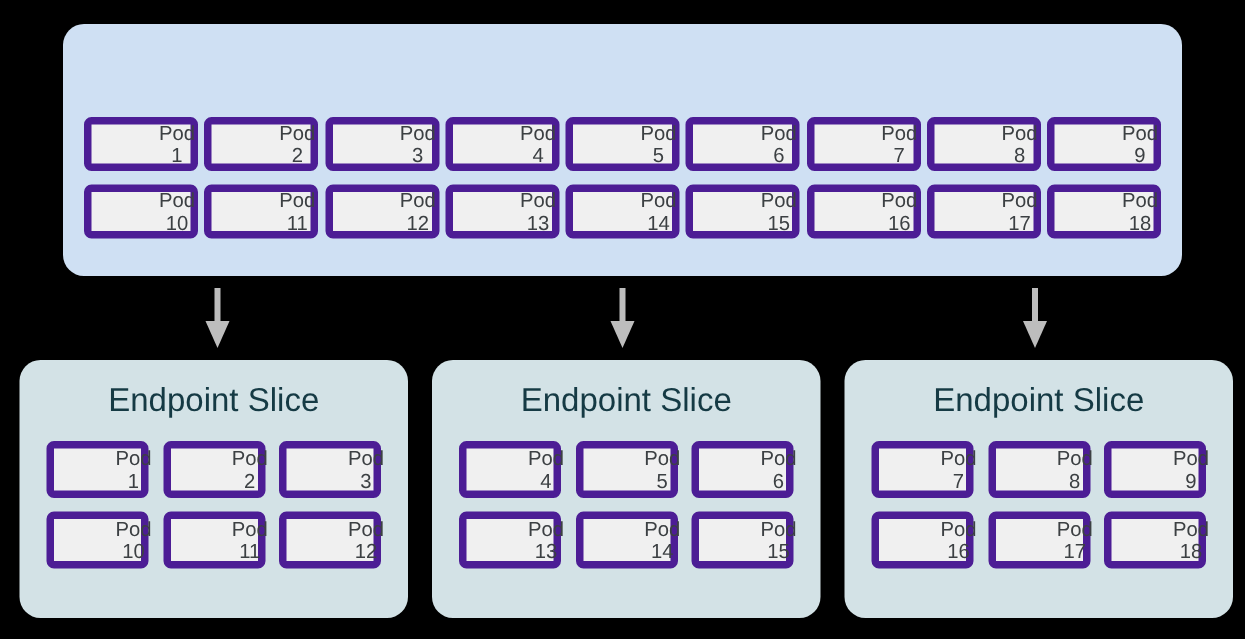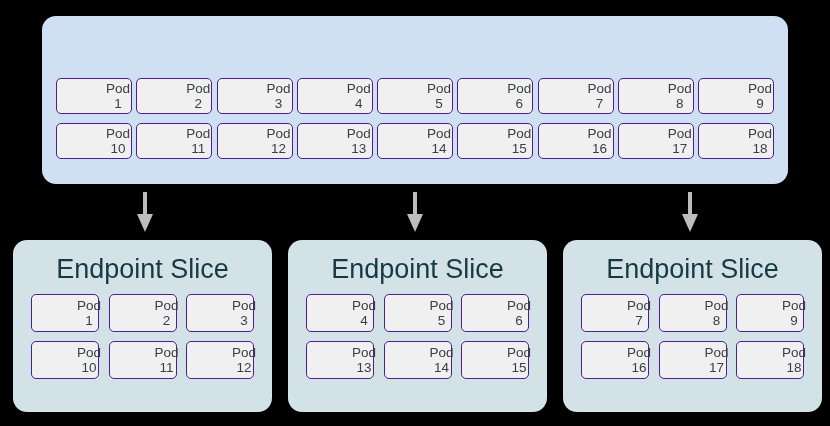--- a/index.html
+++ b/index.html
@@ -55,21 +55,21 @@
   }
 
   .ep-row {
     display: flex;
     justify-content: space-between;
     margin-bottom: 9px;
   }
 
   .pod {
     background: #f0f0f0;
-    border: 1px solid #4c1d95;
+    border: 5px solid #4c1d95;
     border-radius: 5px;
     color: #3c4043;
     font-size: 13.5px;
     text-align: center;
     box-sizing: border-box;
     display: flex;
     align-items: center;
     justify-content: center;
     padding-left: 48px;
   }
@@ -104,21 +104,21 @@
   .slice-1 { left: 13px; }
   .slice-2 { left: 288px; }
   .slice-3 { left: 563px; }
 
   .slice-title {
     position: absolute;
     left: 0;
     top: 16px;
     width: 100%;
     text-align: center;
-    font-size: 27px;
+    font-size: 22px;
     color: #153a44;
     line-height: 1;
   }
 
   .slice-rows {
     position: absolute;
     left: 18px;
     right: 18px;
     top: 54px;
   }

